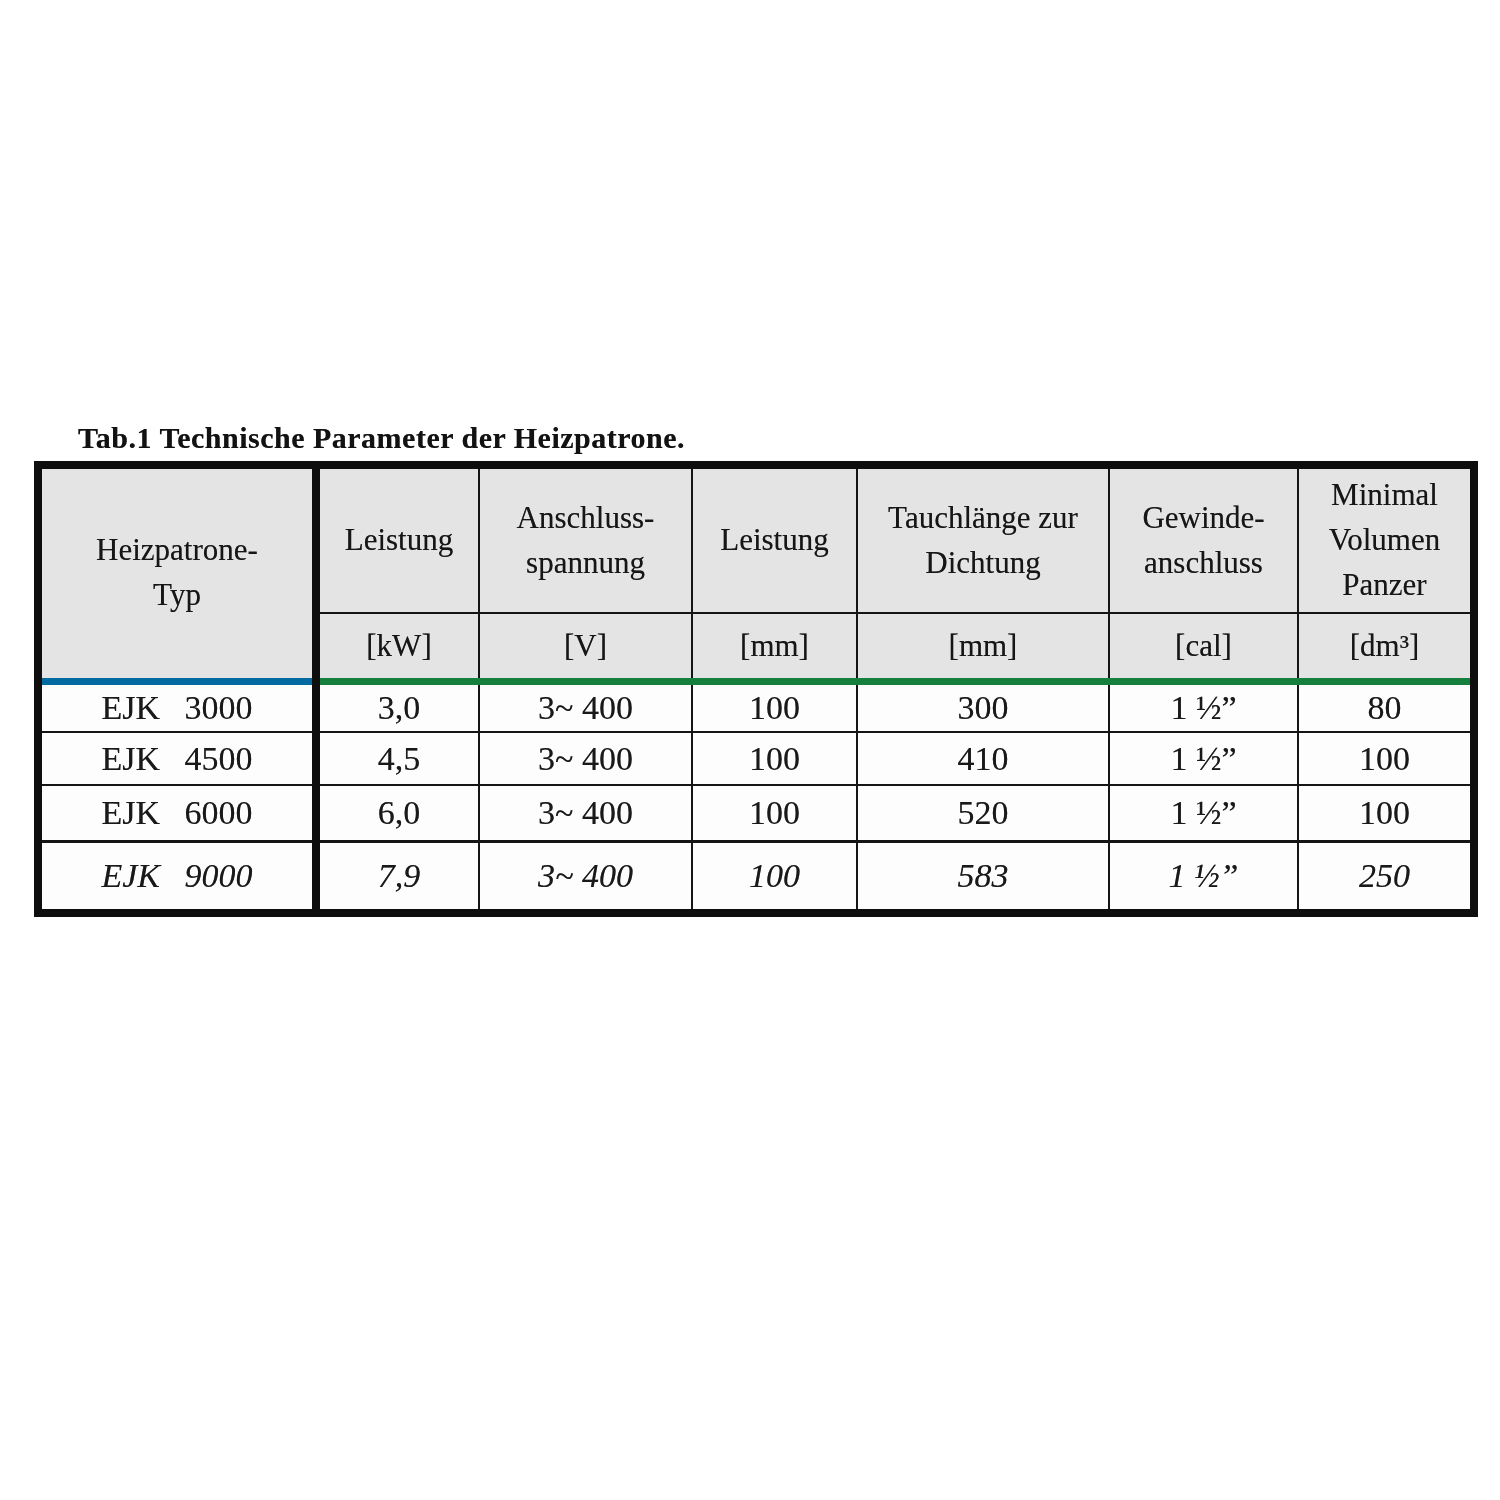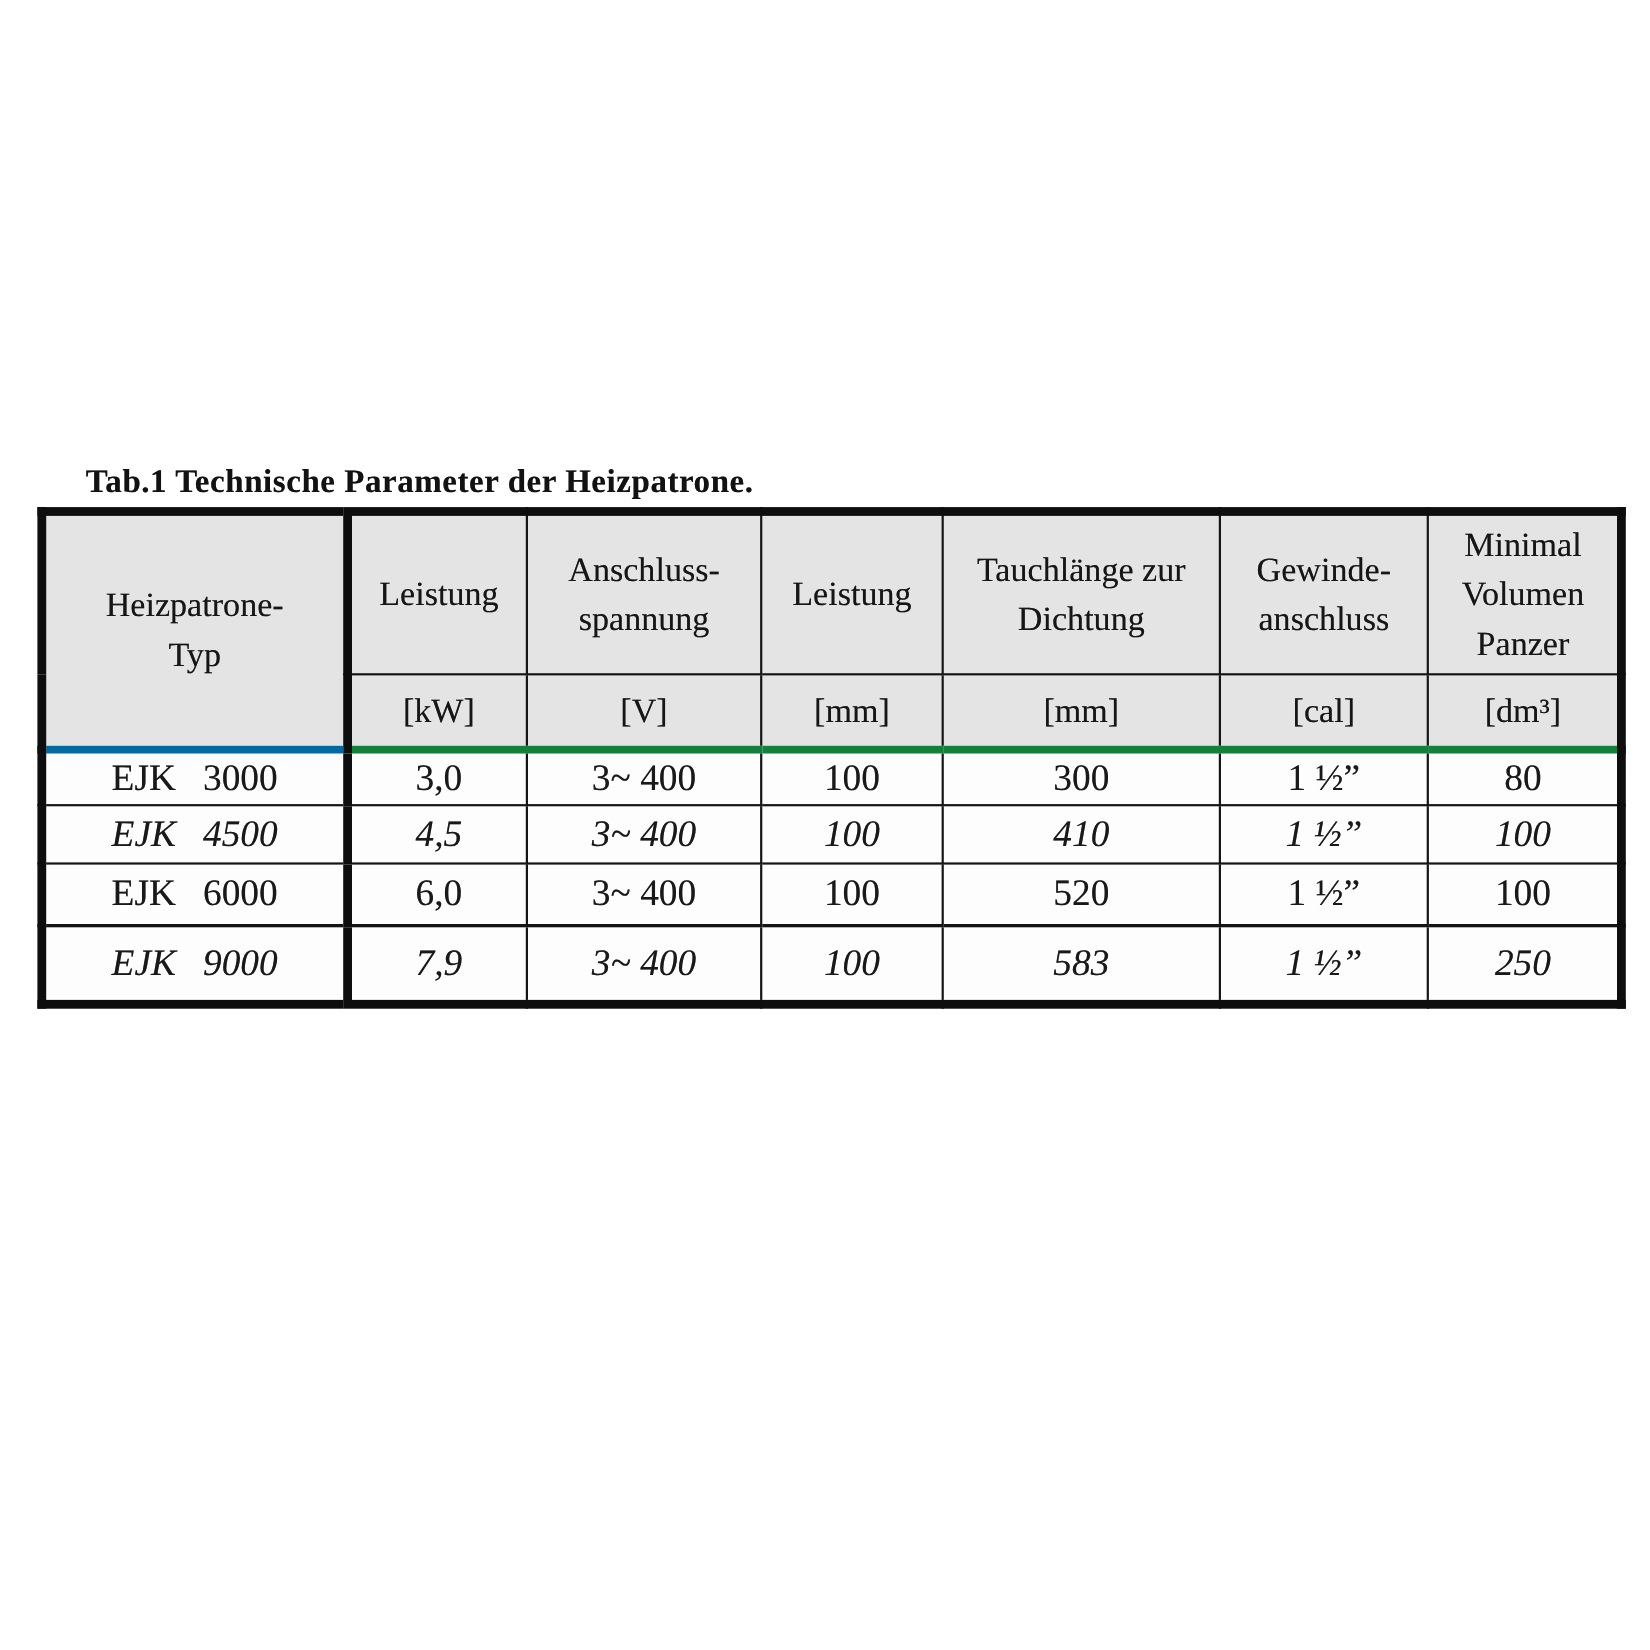--- a/index.html
+++ b/index.html
@@ -61,21 +61,21 @@
     border-top: 3px solid #141414;
   }
   table.params thead th {
     background: #e4e4e4;
     font-weight: normal;
     font-size: 31px;
   }
   tr.labels-row { height: 148px; }
   tr.units-row  { height: 68px; }
   tr.row-1 { height: 51px; }
-  tr.row-2 { height: 53px; font-style: italic; }
+  tr.row-2 { height: 53px; }
   tr.row-3 { height: 56px; }
   tr.row-last { height: 72px; font-style: italic; }
   .hdr-line {
     line-height: 1.45;
   }
   table.params tbody td {
     font-size: 34px;
     background: #fdfdfd;
     color: #191919;
     margin-top: 16px;

